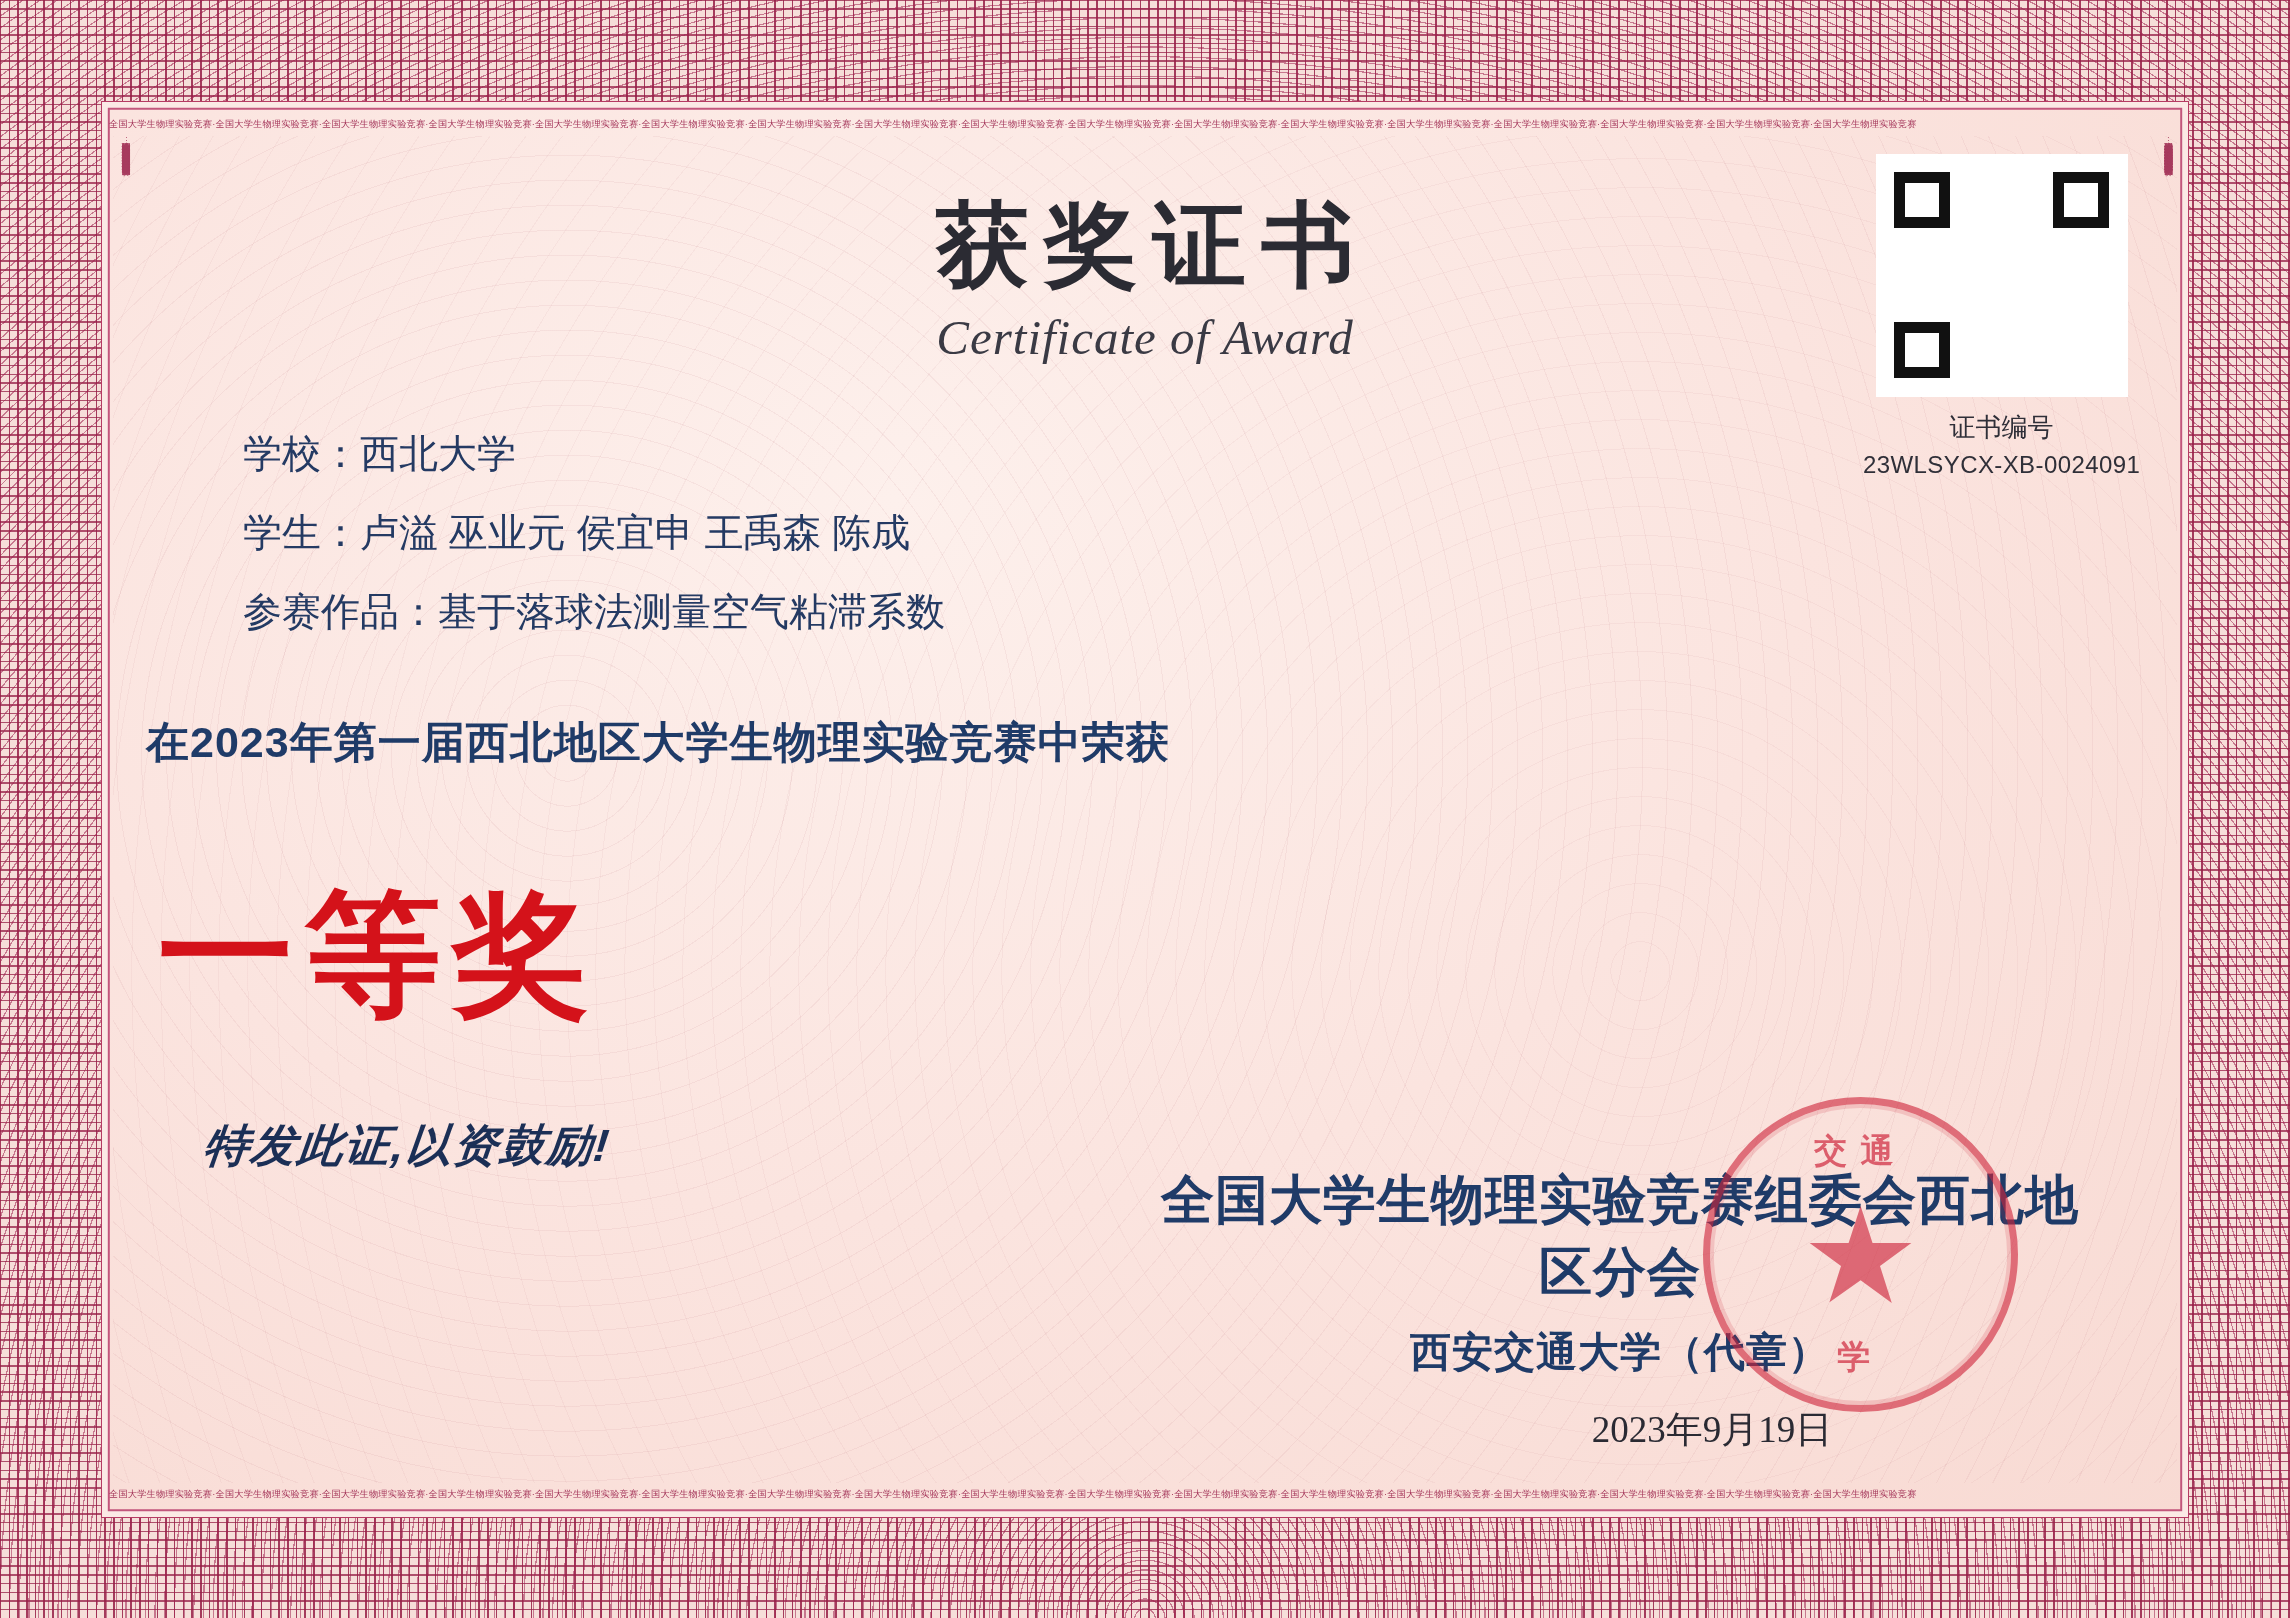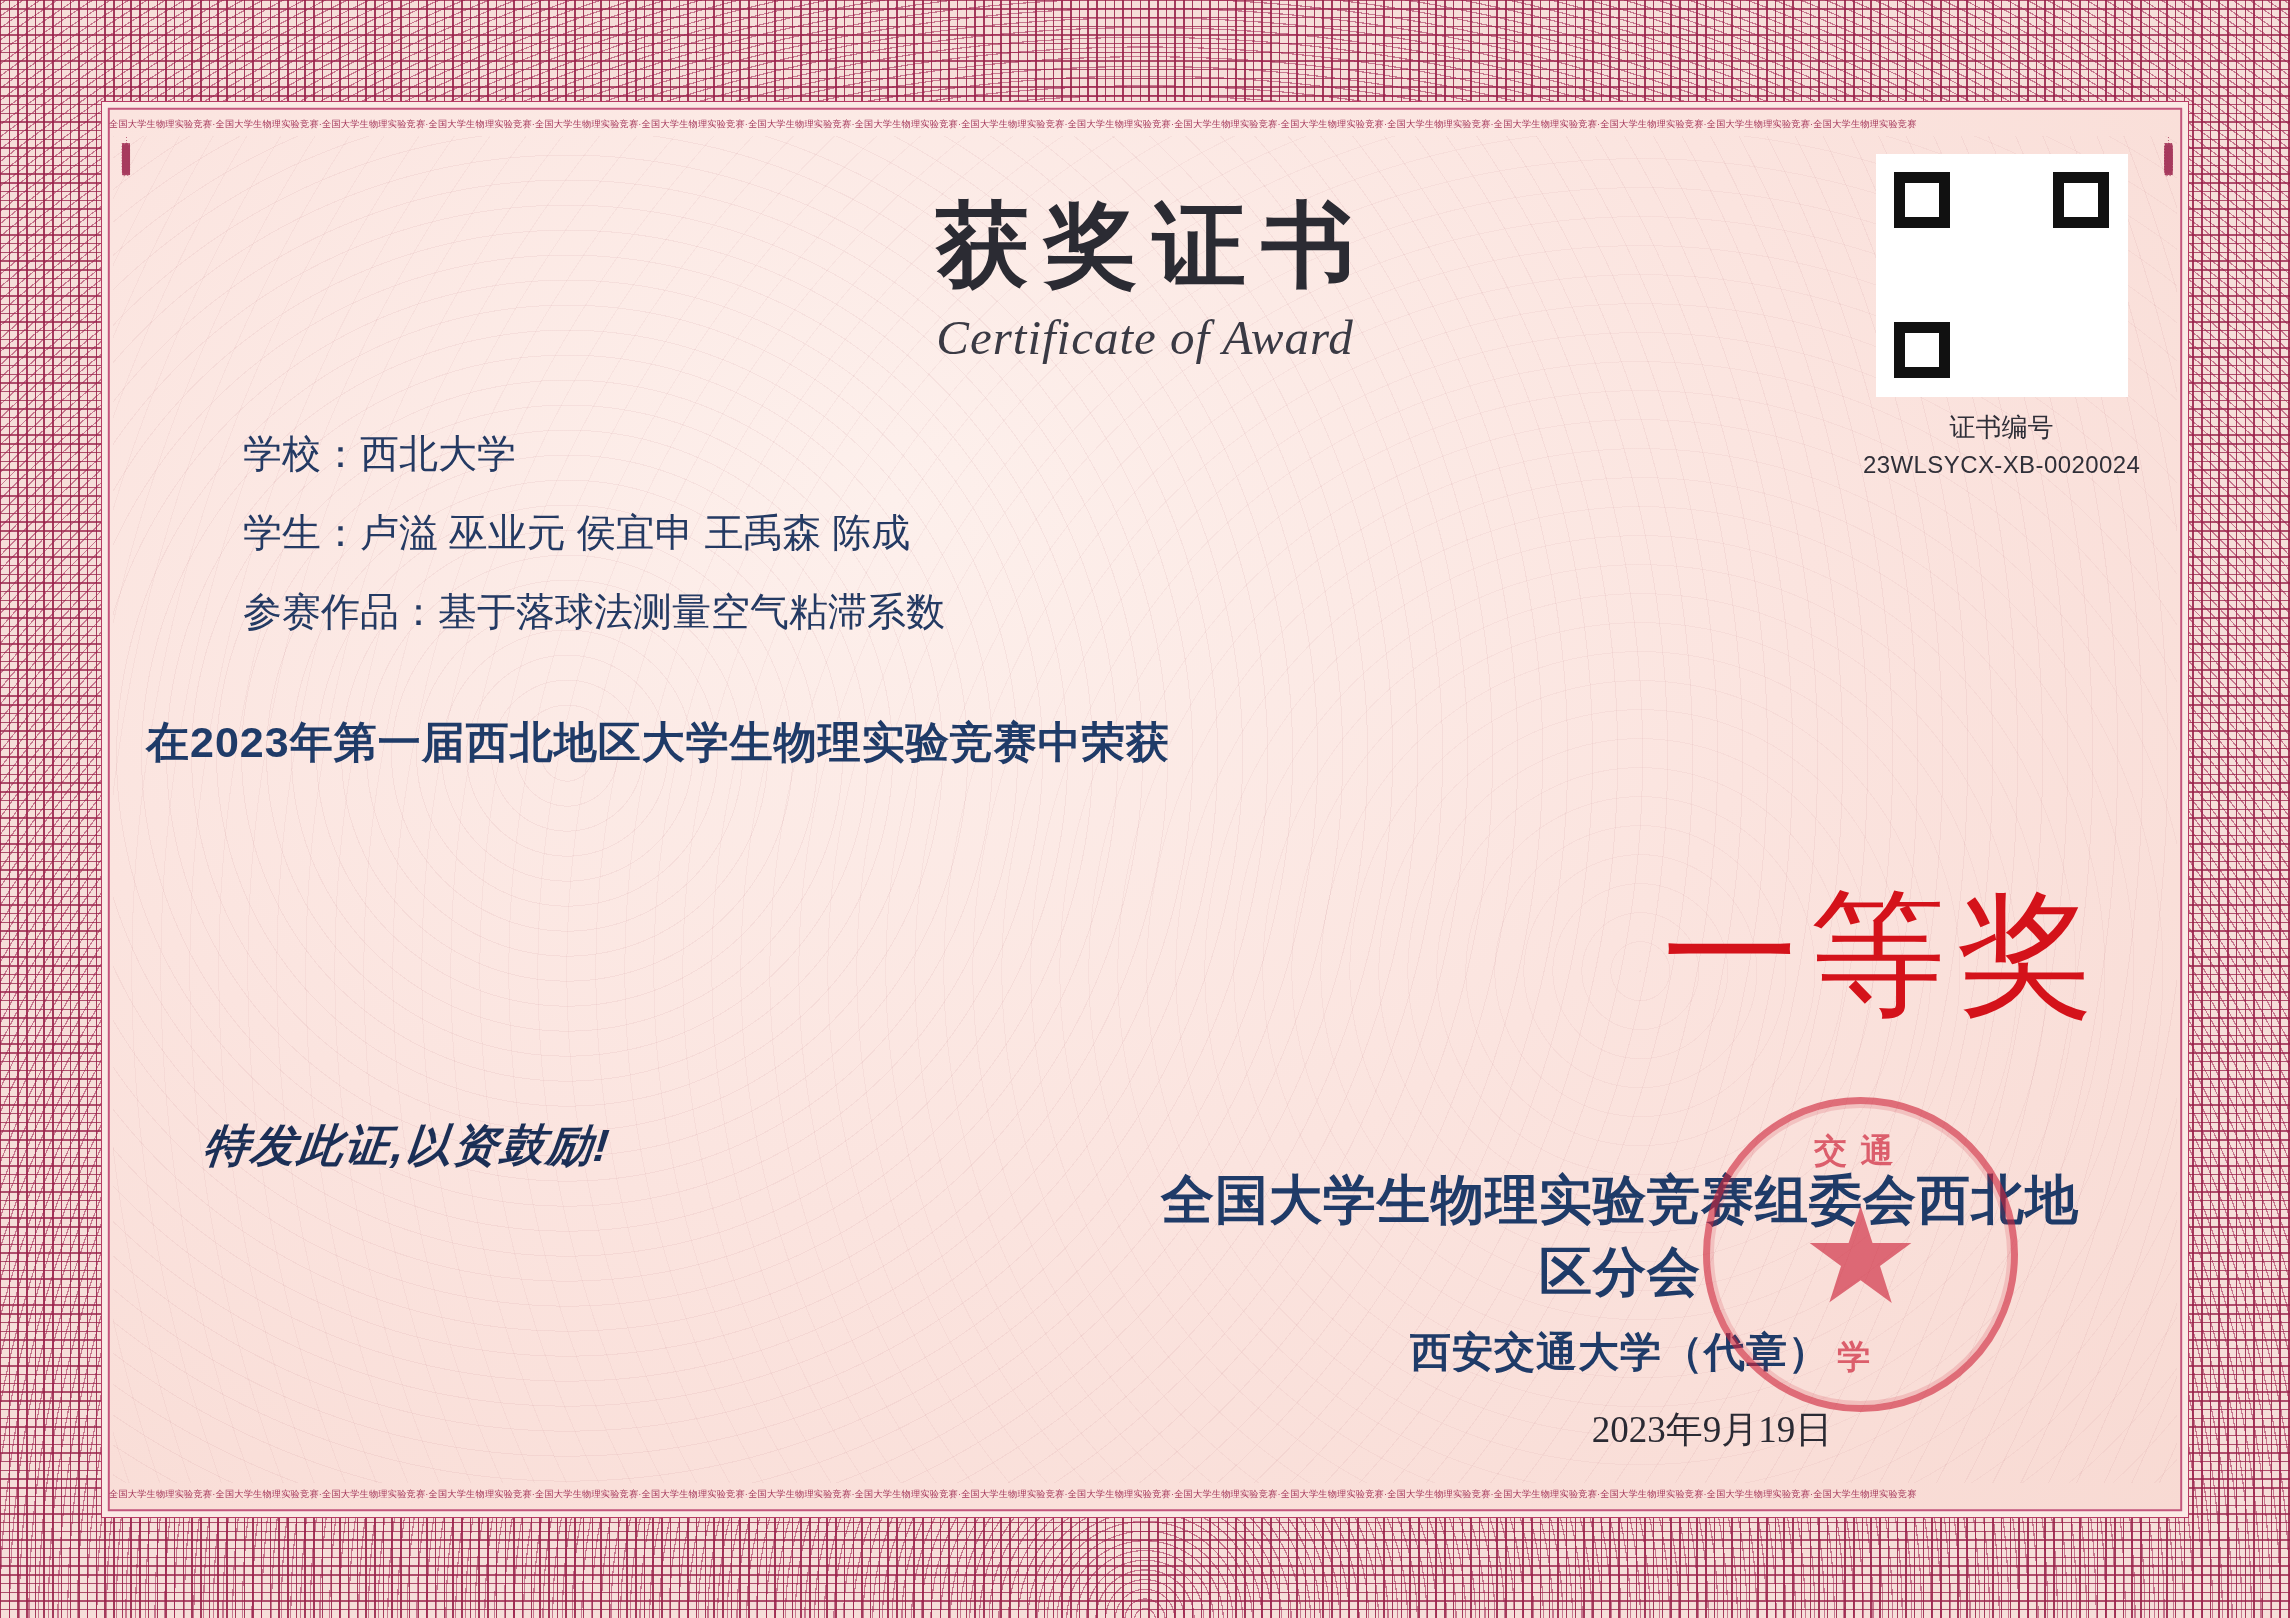--- a/index.html
+++ b/index.html
@@ -222,24 +222,24 @@
     font-weight: bold;
     color: #1f3b68;
     letter-spacing: 1px;
   }
 
   .award {
     position: absolute;
     top: 718px;
     left: 0;
     right: 39px;
-    text-align: right;
+    text-align: left;
     font-family: "Liberation Serif", "DejaVu Serif", serif;
     font-size: 136px;
-    font-weight: normal;
+    font-weight: bold;
     color: #d4121a;
     letter-spacing: 11.6px;
     text-indent: 11.6px;
   }
 
   .encouragement {
     position: absolute;
     top: 970px;
     left: 58px;
     font-size: 45px;
@@ -331,21 +331,21 @@
   <div class="content">
 
     <div class="title-zh">获奖证书</div>
     <div class="title-en">Certificate of Award</div>
 
     <div class="qr-block">
       <div class="qr-code">
         <span class="qr-finder-bl"></span>
       </div>
       <div class="cert-no-label">证书编号</div>
-      <div class="cert-no-value">23WLSYCX-XB-0020024</div>
+      <div class="cert-no-value">23WLSYCX-XB-0024091</div>
     </div>
 
     <div class="fields">
       <div class="field-row">
         <span class="field-label">学校：</span><span class="field-value">西北大学</span>
       </div>
       <div class="field-row">
         <span class="field-label">学生：</span><span class="field-value">卢溢 巫业元 侯宜申 王禹森 陈成</span>
       </div>
       <div class="field-row">

